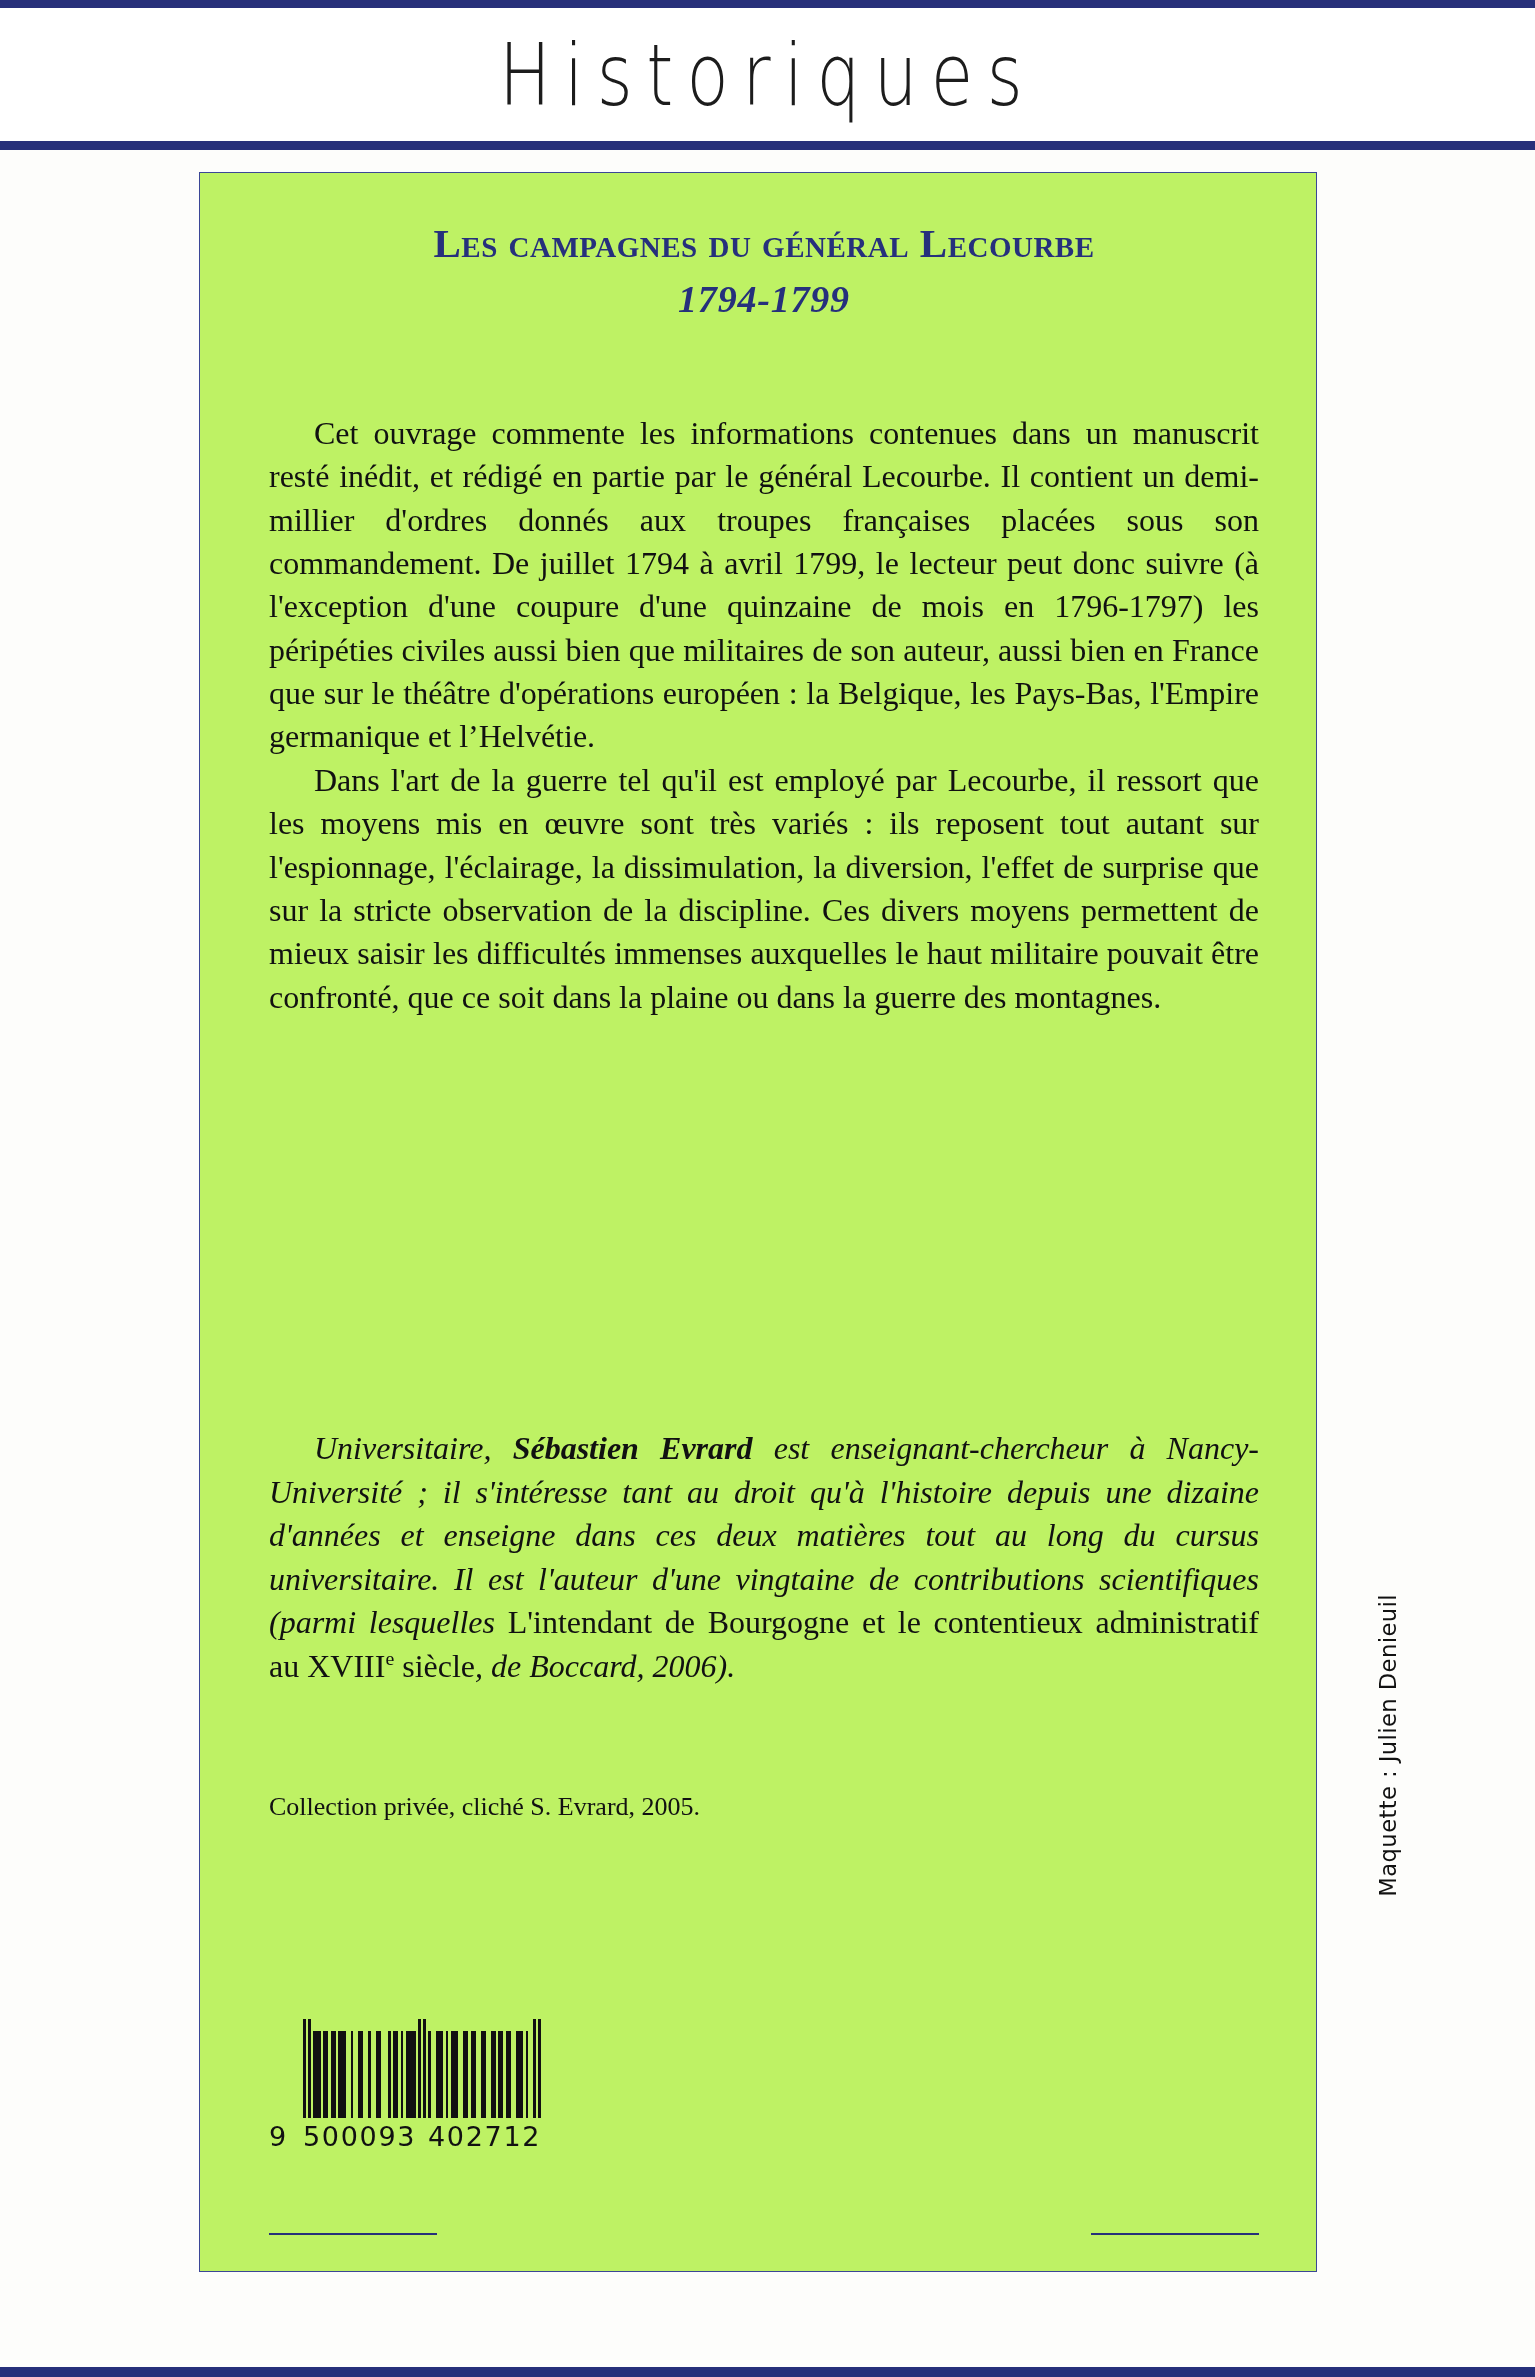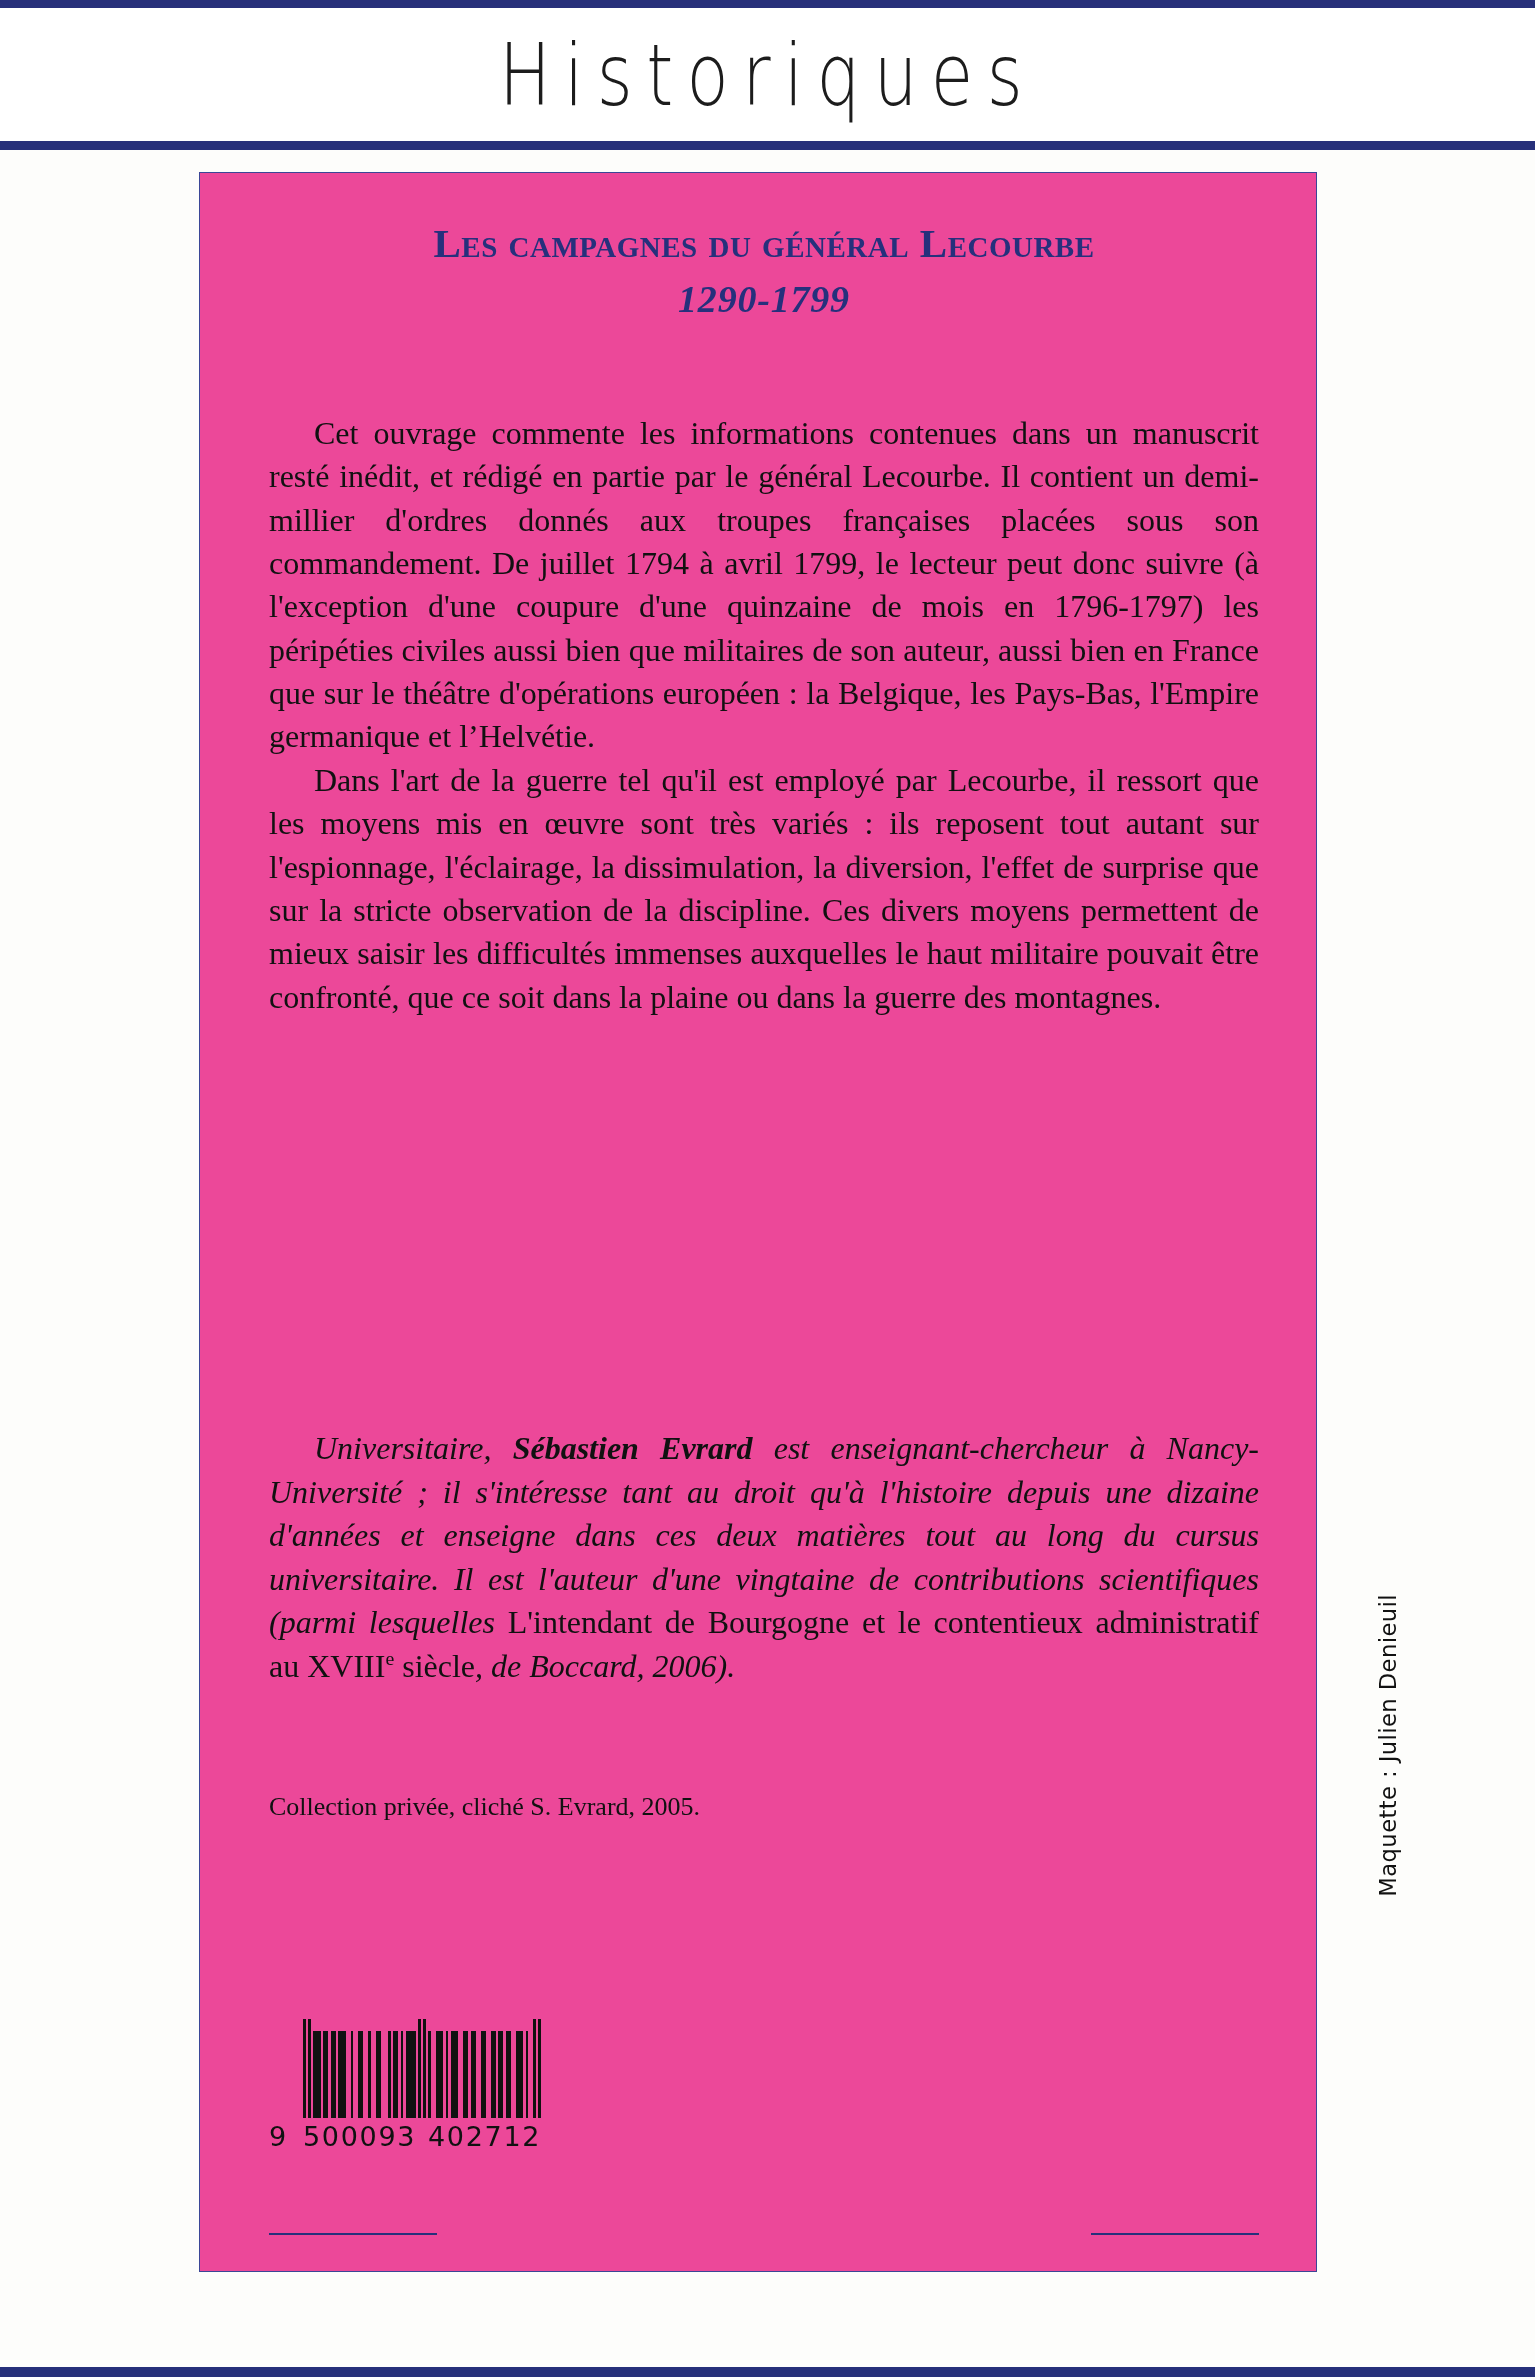--- a/index.html
+++ b/index.html
@@ -65,21 +65,21 @@
   }
 
   
   .content-box {
     position: absolute;
     left: 199px;
     top: 172px;
     width: 1118px;
     height: 2100px;
     border: 1.7px solid #3b4696;
-    background: #ec4899;
+    background: #bef264;
     box-sizing: border-box;
   }
 
   .inner {
     position: absolute;
     left: 69px;
     right: 57px;
     top: 0;
     bottom: 0;
   }
@@ -269,21 +269,21 @@
   <div class="header-band">
     <div class="header-title">Historiques</div>
   </div>
   <div class="header-rule"></div>
 
   <div class="content-box">
     <div class="inner">
 
       <div class="book-title">Les campagnes du général Lecourbe</div>
 
-      <div class="book-subtitle">1290-1799</div>
+      <div class="book-subtitle">1794-1799</div>
 
       <div class="blurb">
         <p>Cet ouvrage commente les informations contenues dans un manuscrit resté inédit, et rédigé en partie par le général Lecourbe. Il contient un demi-millier d'ordres donnés aux troupes françaises placées sous son commandement. De juillet 1794 à avril 1799, le lecteur peut donc suivre (à l'exception d'une coupure d'une quinzaine de mois en 1796-1797) les péripéties civiles aussi bien que militaires de son auteur, aussi bien en France que sur le théâtre d'opérations européen : la Belgique, les Pays-Bas, l'Empire germanique et l’Helvétie.</p>
         <p>Dans l'art de la guerre tel qu'il est employé par Lecourbe, il ressort que les moyens mis en œuvre sont très variés : ils reposent tout autant sur l'espionnage, l'éclairage, la dissimulation, la diversion, l'effet de surprise que sur la stricte observation de la discipline. Ces divers moyens permettent de mieux saisir les difficultés immenses auxquelles le haut militaire pouvait être confronté, que ce soit dans la plaine ou dans la guerre des montagnes.</p>
       </div>
 
       <div class="bio">
         <p><span>Universitaire, </span><b>Sébastien Evrard</b><span> est enseignant-chercheur à Nancy-Université ; il s'intéresse tant au droit qu'à l'histoire depuis une dizaine d'années et enseigne dans ces deux matières tout au long du cursus universitaire. Il est l'auteur d'une vingtaine de contributions scientifiques (parmi lesquelles </span><span class="roman">L'intendant de Bourgogne et le contentieux administratif au XVIII</span><sup>e</sup><span class="roman"> siècle</span><span>, de Boccard, 2006).</span></p>
       </div>
 

